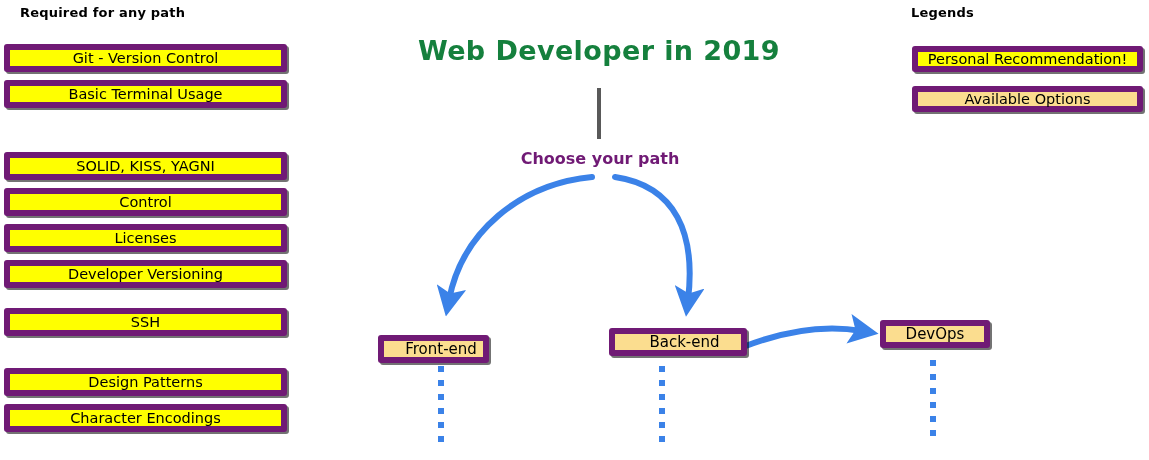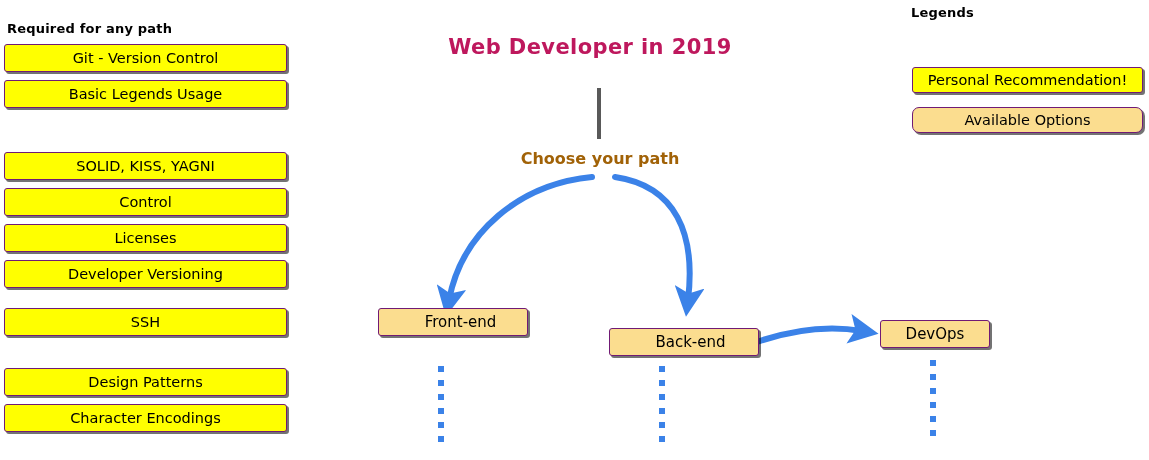--- a/index.html
+++ b/index.html
@@ -21,28 +21,28 @@
   
   .section-heading {
     position: absolute;
     font-family: "DejaVu Sans", sans-serif;
     font-size: 13px;
     font-weight: bold;
     color: #000000;
     letter-spacing: 0.2px;
     white-space: nowrap;
   }
-  #required-heading { left: 7px; top: 5px; margin-top: 16px; }
+  #required-heading { left: 20px; top: 5px; }
   #legends-heading  { left: 911px; top: 5px; }
 
   
   .box {
     position: absolute;
     box-sizing: border-box;
-    border: 1px solid #701a75;
+    border: 6px solid #701a75;
     border-radius: 3px;
     display: flex;
     align-items: center;
     justify-content: center;
     font-family: "DejaVu Sans", sans-serif;
     color: #000000;
     text-align: center;
     line-height: 1;
     white-space: nowrap;
     box-shadow: 2px 2px 0 rgba(0,0,0,0.55);
@@ -58,59 +58,59 @@
     height: 28px;
     font-size: 14.5px;
   }
 
   
   #main-title {
     position: absolute;
     left: 400px;
     top: 35px;
     width: 380px;
-    text-align: center;
-    font-family: "DejaVu Sans", sans-serif;
-    font-size: 21px;
+    text-align: right;
+    font-family: "DejaVu Sans", sans-serif;
+    font-size: 27px;
     font-weight: bold;
-    color: #be185d;
+    color: #15803d;
     letter-spacing: 0.4px;
     white-space: nowrap;
   }
   #stem-line {
     position: absolute;
     left: 597px;
     top: 88px;
     width: 4px;
     height: 51px;
     background: #595959;
   }
   #choose-path-label {
     position: absolute;
     left: 470px;
     top: 149px;
     width: 260px;
     text-align: center;
     font-family: "DejaVu Sans", sans-serif;
     font-size: 16px;
     font-weight: bold;
-    color: #a16207;
+    color: #701a75;
     white-space: nowrap;
   }
 
   
   .path-box { height: 28px; font-size: 15px; }
-  #box-frontend { left: 378px; top: 308px; width: 150px; padding-left: 15px; }
-  #box-backend  { left: 609px; top: 328px; width: 150px; padding-left: 13px; }
+  #box-frontend { left: 378px; top: 335px; width: 111px; padding-left: 15px; }
+  #box-backend  { left: 609px; top: 328px; width: 138px; padding-left: 13px; }
   #box-devops   { left: 880px; top: 320px; width: 110px; }
 
   
-  .legend-box { left: 912px; width: 231px; height: 26px; font-size: 14.5px; margin-top: 21px; }
+  .legend-box { left: 912px; width: 231px; height: 26px; font-size: 14.5px; }
   #legend-recommendation { top: 46px; }
-  #legend-available      { top: 86px; border-radius: 7px; }
+  #legend-available      { top: 86px; }
 
   
   #arrow-layer {
     position: absolute;
     left: 0; top: 0;
     width: 1149px;
     height: 460px;
     pointer-events: none;
   }
 
@@ -128,21 +128,21 @@
 </style>
 </head>
 <body>
 
 <div id="roadmap">
 
   <div class="section-heading" id="required-heading">Required for any path</div>
 
   <div id="required-list">
     <div class="box yellow req-box" style="top:44px">Git - Version Control</div>
-    <div class="box yellow req-box" style="top:80px">Basic Legends Usage</div>
+    <div class="box yellow req-box" style="top:80px">Basic Terminal Usage</div>
     <div class="box yellow req-box" style="top:152px">SOLID, KISS, YAGNI</div>
     <div class="box yellow req-box" style="top:188px">Control</div>
     <div class="box yellow req-box" style="top:224px">Licenses</div>
     <div class="box yellow req-box" style="top:260px">Developer Versioning</div>
     <div class="box yellow req-box" style="top:308px">SSH</div>
     <div class="box yellow req-box" style="top:368px">Design Patterns</div>
     <div class="box yellow req-box" style="top:404px">Character Encodings</div>
   </div>
 
   <div id="main-title">Web Developer in 2019</div>

